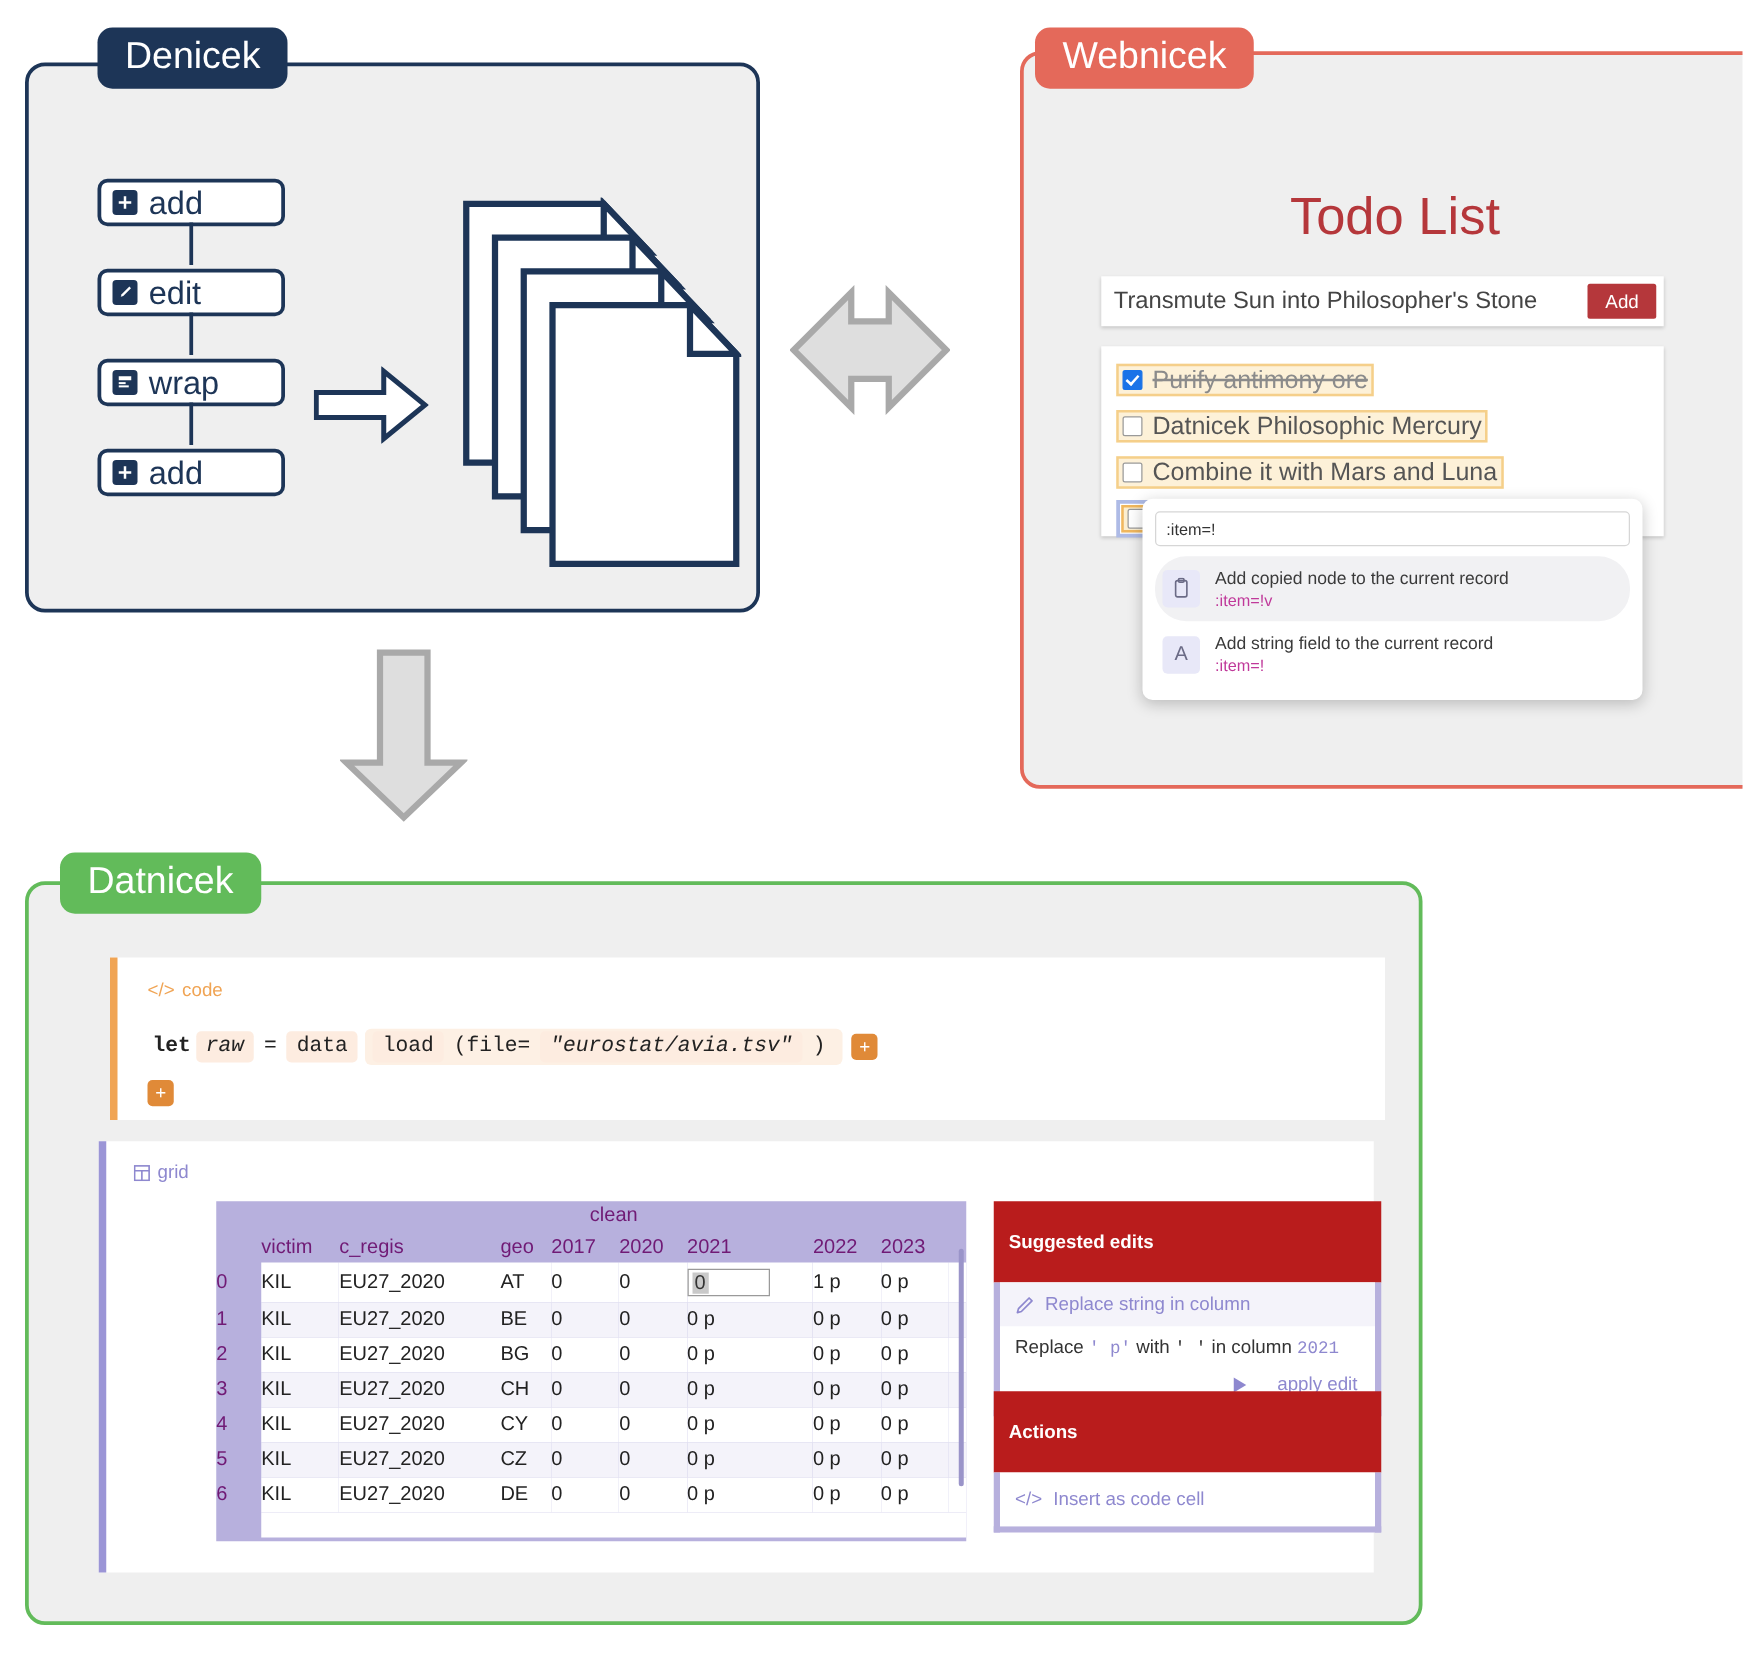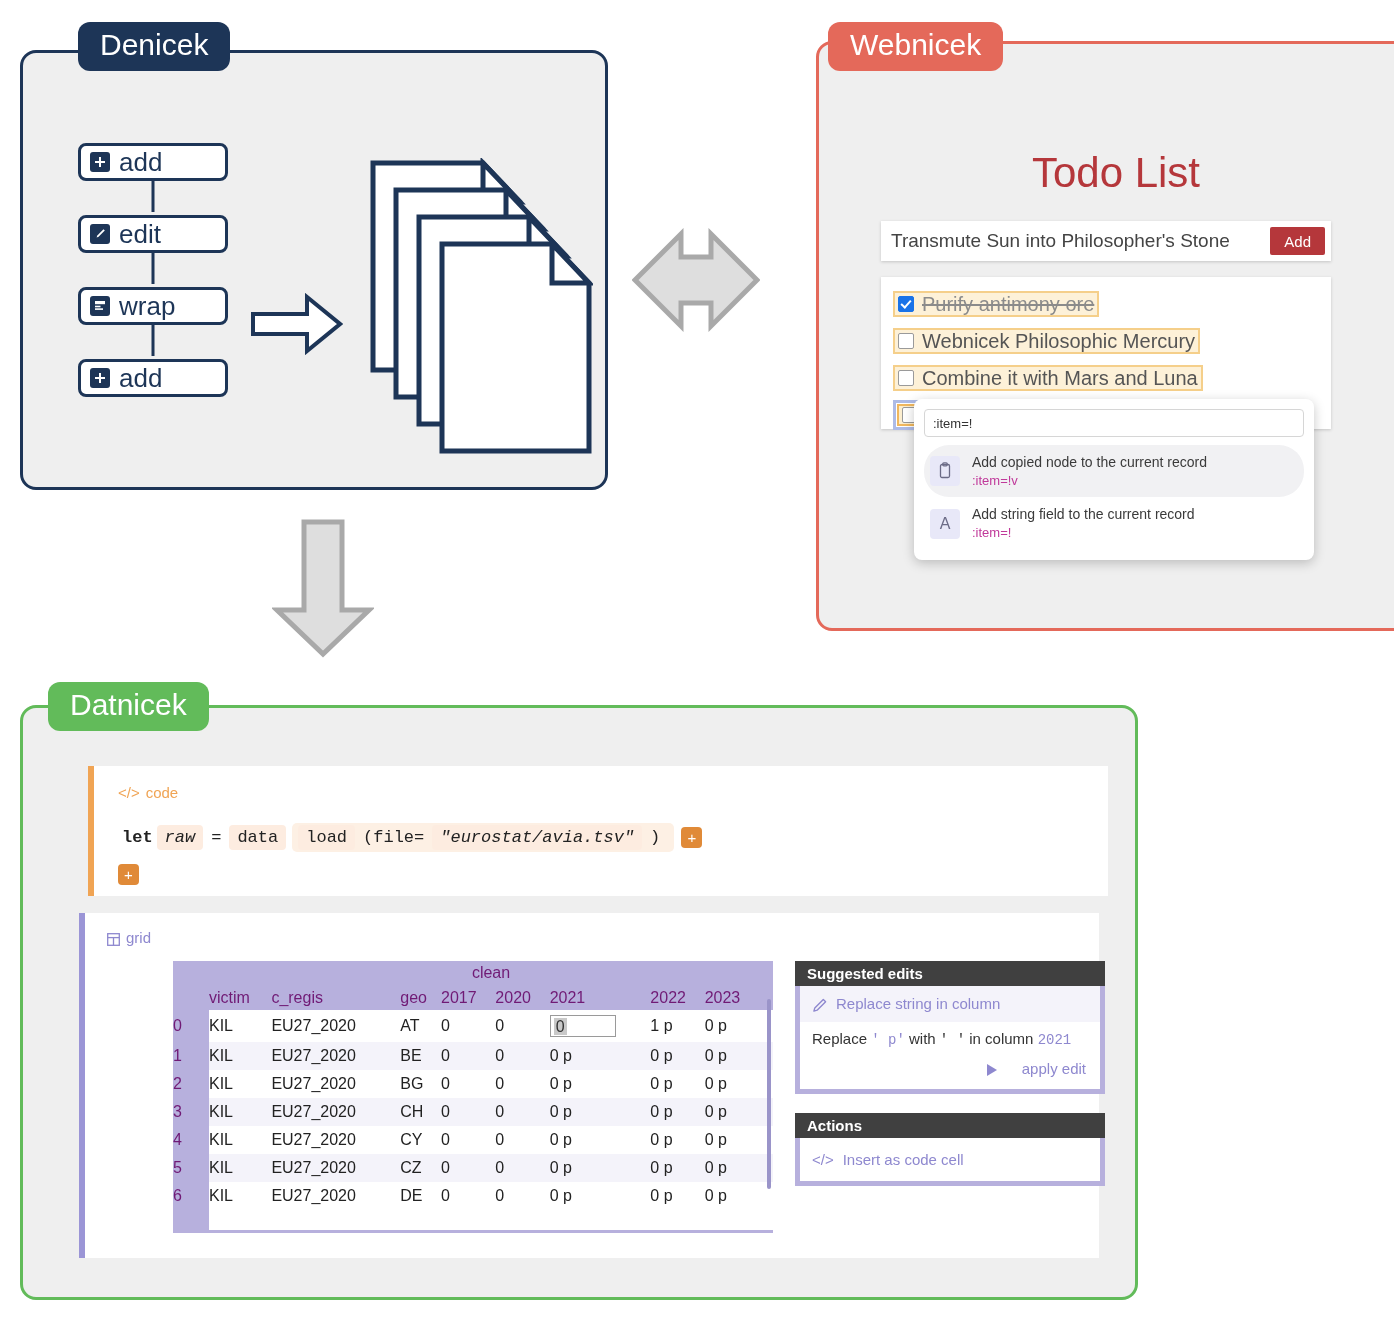--- a/index.html
+++ b/index.html
@@ -161,21 +161,21 @@
     line-height:22px;vertical-align:middle;padding:0;box-sizing:border-box;
   }
   .cell-edit span{background:#c9c9c9;color:#333;padding:0 2px;margin-left:3px;}
   #gscroll{
     position:absolute;right:2px;top:38px;width:4px;height:190px;background:#9a94c9;border-radius:2px;
   }
   .lastpad td{background:#f4f3fa;height:10px;}
 
   
   #sugg{position:absolute;left:710px;top:48px;width:310px;}
-  .sp-head{background:#404040;color:#fff;font-size:15px;font-weight:bold;padding:4px 12px;}
+  .sp-head{background:#b91c1c;color:#fff;font-size:15px;font-weight:bold;padding:24px 12px;}
   .sp-body{background:#fff;border:0;}
   .sp-row{padding:9px 12px;font-size:15px;color:#8e88cf;display:flex;align-items:center;gap:9px;}
   .sp-row.shade{background:#f4f3fa;}
   .sp-desc{padding:8px 12px;font-size:15px;color:#333;}
   .sp-desc code{font-family:"Liberation Mono", monospace;color:#8e88cf;font-size:14px;}
   .sp-desc .q{font-family:"Liberation Mono", monospace;color:#333;font-size:14px;}
   .sp-apply{
     padding:4px 14px 12px 12px;font-size:15px;color:#8e88cf;text-align:right;
     display:flex;align-items:center;justify-content:flex-end;gap:24px;
   }
@@ -279,21 +279,21 @@
     <div class="todo-item">
       <span class="todo-hl">
         <span class="cb checked"></span>
         <span class="todo-text done">Purify antimony ore</span>
       </span>
     </div>
 
     <div class="todo-item">
       <span class="todo-hl">
         <span class="cb"></span>
-        <span class="todo-text">Webnicek Philosophic Mercury</span>
+        <span class="todo-text">Datnicek Philosophic Mercury</span>
       </span>
     </div>
 
     <div class="todo-item">
       <span class="todo-hl">
         <span class="cb"></span>
         <span class="todo-text">Combine it with Mars and Luna</span>
       </span>
     </div>
 

